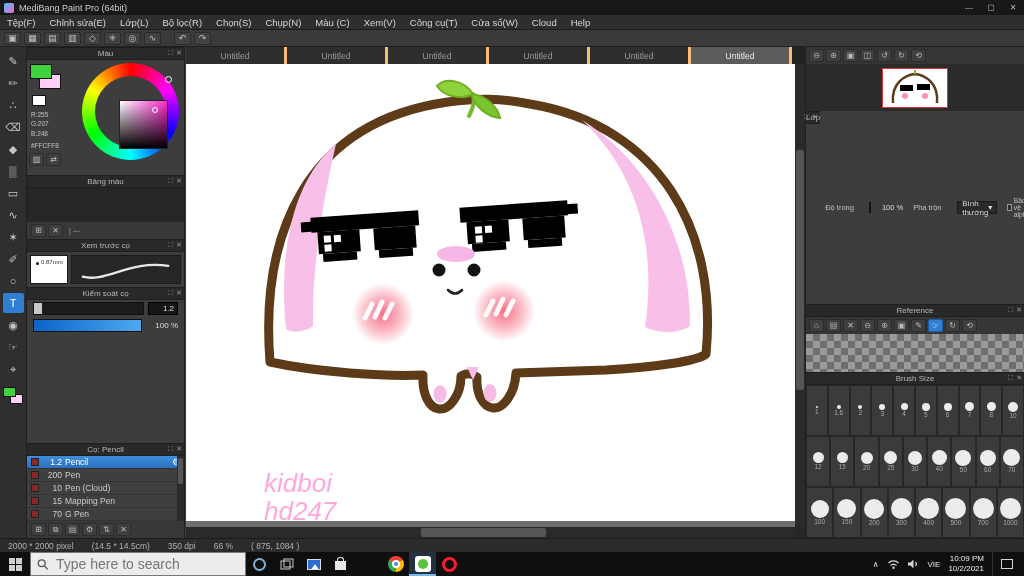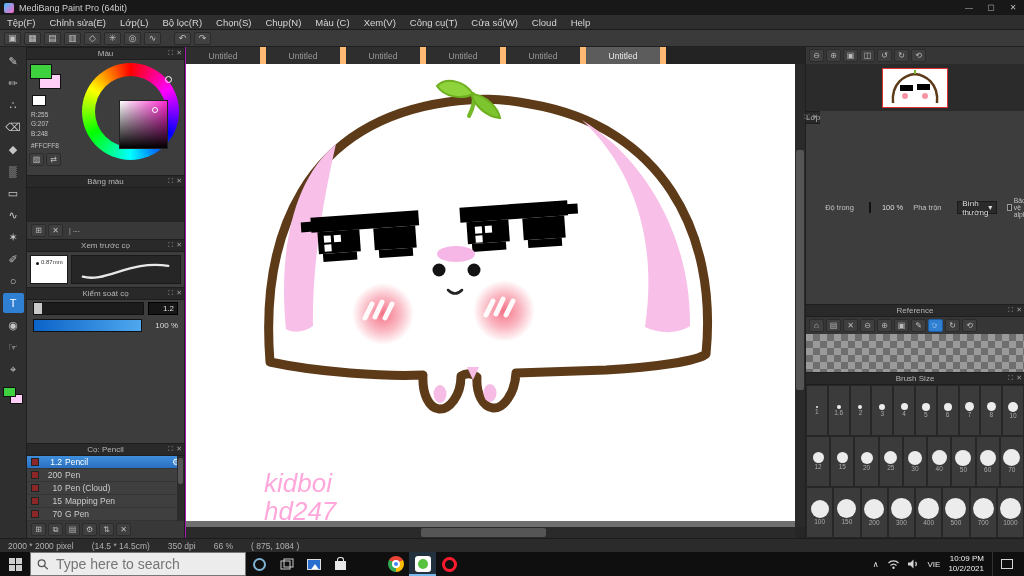--- a/index.html
+++ b/index.html
@@ -1,17 +1,17 @@
 <!DOCTYPE html>
 <html><head>
 <meta charset="utf-8">
 <style>
   html,body{margin:0;padding:0;background:#222;}
   *{box-sizing:border-box;}
-  #screen{position:relative;width:1024px;height:576px;background:#a21caf;overflow:hidden;
+  #screen{position:relative;width:1024px;height:576px;background:#14532d;overflow:hidden;
           font-family:"Liberation Sans",sans-serif;color:#ccc;-webkit-font-smoothing:antialiased;}
 
   
   #titlebar{position:absolute;top:0;left:0;right:0;height:15px;background:#181818;display:flex;align-items:center;font-size:9px;color:#cfcfcf;}
   #app-icon{width:10px;height:10px;margin:0 5px 0 4px;background:linear-gradient(135deg,#44c0ff,#ff66c4);border-radius:2px;}
   #win-controls{margin-left:auto;display:flex;height:100%;}
   .win-btn{width:22px;height:100%;display:flex;align-items:center;justify-content:center;font-size:8px;color:#bbb;}
   #menubar{position:absolute;top:15px;left:0;right:0;height:15px;background:#2e2e2e;display:flex;align-items:center;font-size:9.5px;border-bottom:1px solid #1c1c1c;}
   .menu-item{padding:0 7px;height:100%;display:flex;align-items:center;color:#d6d6d6;}
   #toolbar{position:absolute;top:30px;left:0;right:0;height:17px;background:#3a3a3a;display:flex;align-items:center;gap:3px;padding:0 4px;border-bottom:1px solid #202020;}
@@ -67,21 +67,21 @@
   .brow.selected{background:linear-gradient(#3f8fdc,#2a6fc0);color:#fff;}
   .brow .sq{width:8px;height:8px;background:#8d2626;border:1px solid #222;}
   .brow .bsize{width:20px;text-align:right;color:inherit;}
   .brow .gear{margin-left:auto;font-size:9px;}
   #brush-scroll{position:absolute;right:0;top:0;bottom:0;width:7px;background:#2b2b2b;}
   #brush-scroll .thumb{position:absolute;top:2px;left:1px;width:5px;height:26px;background:#555;border-radius:2px;}
 
   
   #canvasarea{position:absolute;left:186px;top:47px;width:619px;bottom:38px;background:#232323;}
   #tabsbar{height:17px;background:#232323;display:flex;}
-  .tab{width:80px;height:17px;display:flex;align-items:center;justify-content:center;font-size:8.5px;color:#9a9a9a;background:#2e2e2e;border-right:6px solid #fdba74;}
+  .tab{width:101px;height:17px;display:flex;align-items:center;justify-content:center;font-size:8.5px;color:#9a9a9a;background:#2e2e2e;border-right:3px solid #fdba74;}
   .tab.active{background:#5c5c5c;color:#ececec;}
   #viewport{position:absolute;left:0;top:17px;right:10px;bottom:11px;background:#6f6f6f;overflow:hidden;}
   #page{position:absolute;left:0;top:0;width:609px;height:457px;background:#fff;}
   #vscroll{position:absolute;right:0;top:17px;width:10px;bottom:11px;background:#2a2a2a;}
   #vscroll .thumb{position:absolute;left:1px;width:8px;top:86px;height:240px;background:#555;border-radius:2px;}
   #hscroll{position:absolute;left:0;right:10px;bottom:0;height:11px;background:#2a2a2a;}
   #hscroll .thumb{position:absolute;top:1px;height:9px;left:235px;width:125px;background:#555;border-radius:2px;}
   #scroll-corner{position:absolute;right:0;bottom:0;width:10px;height:11px;background:#262626;}
 
   

